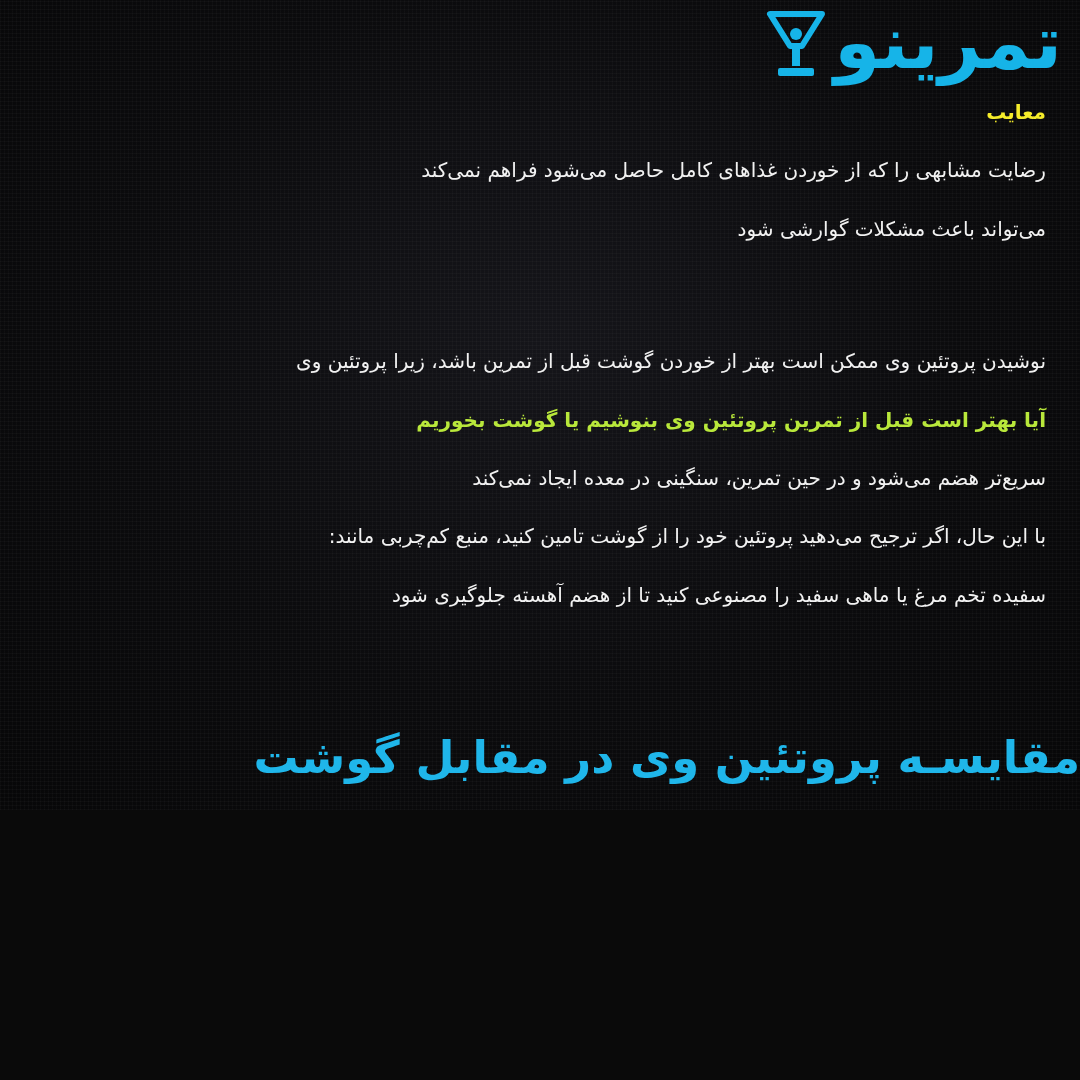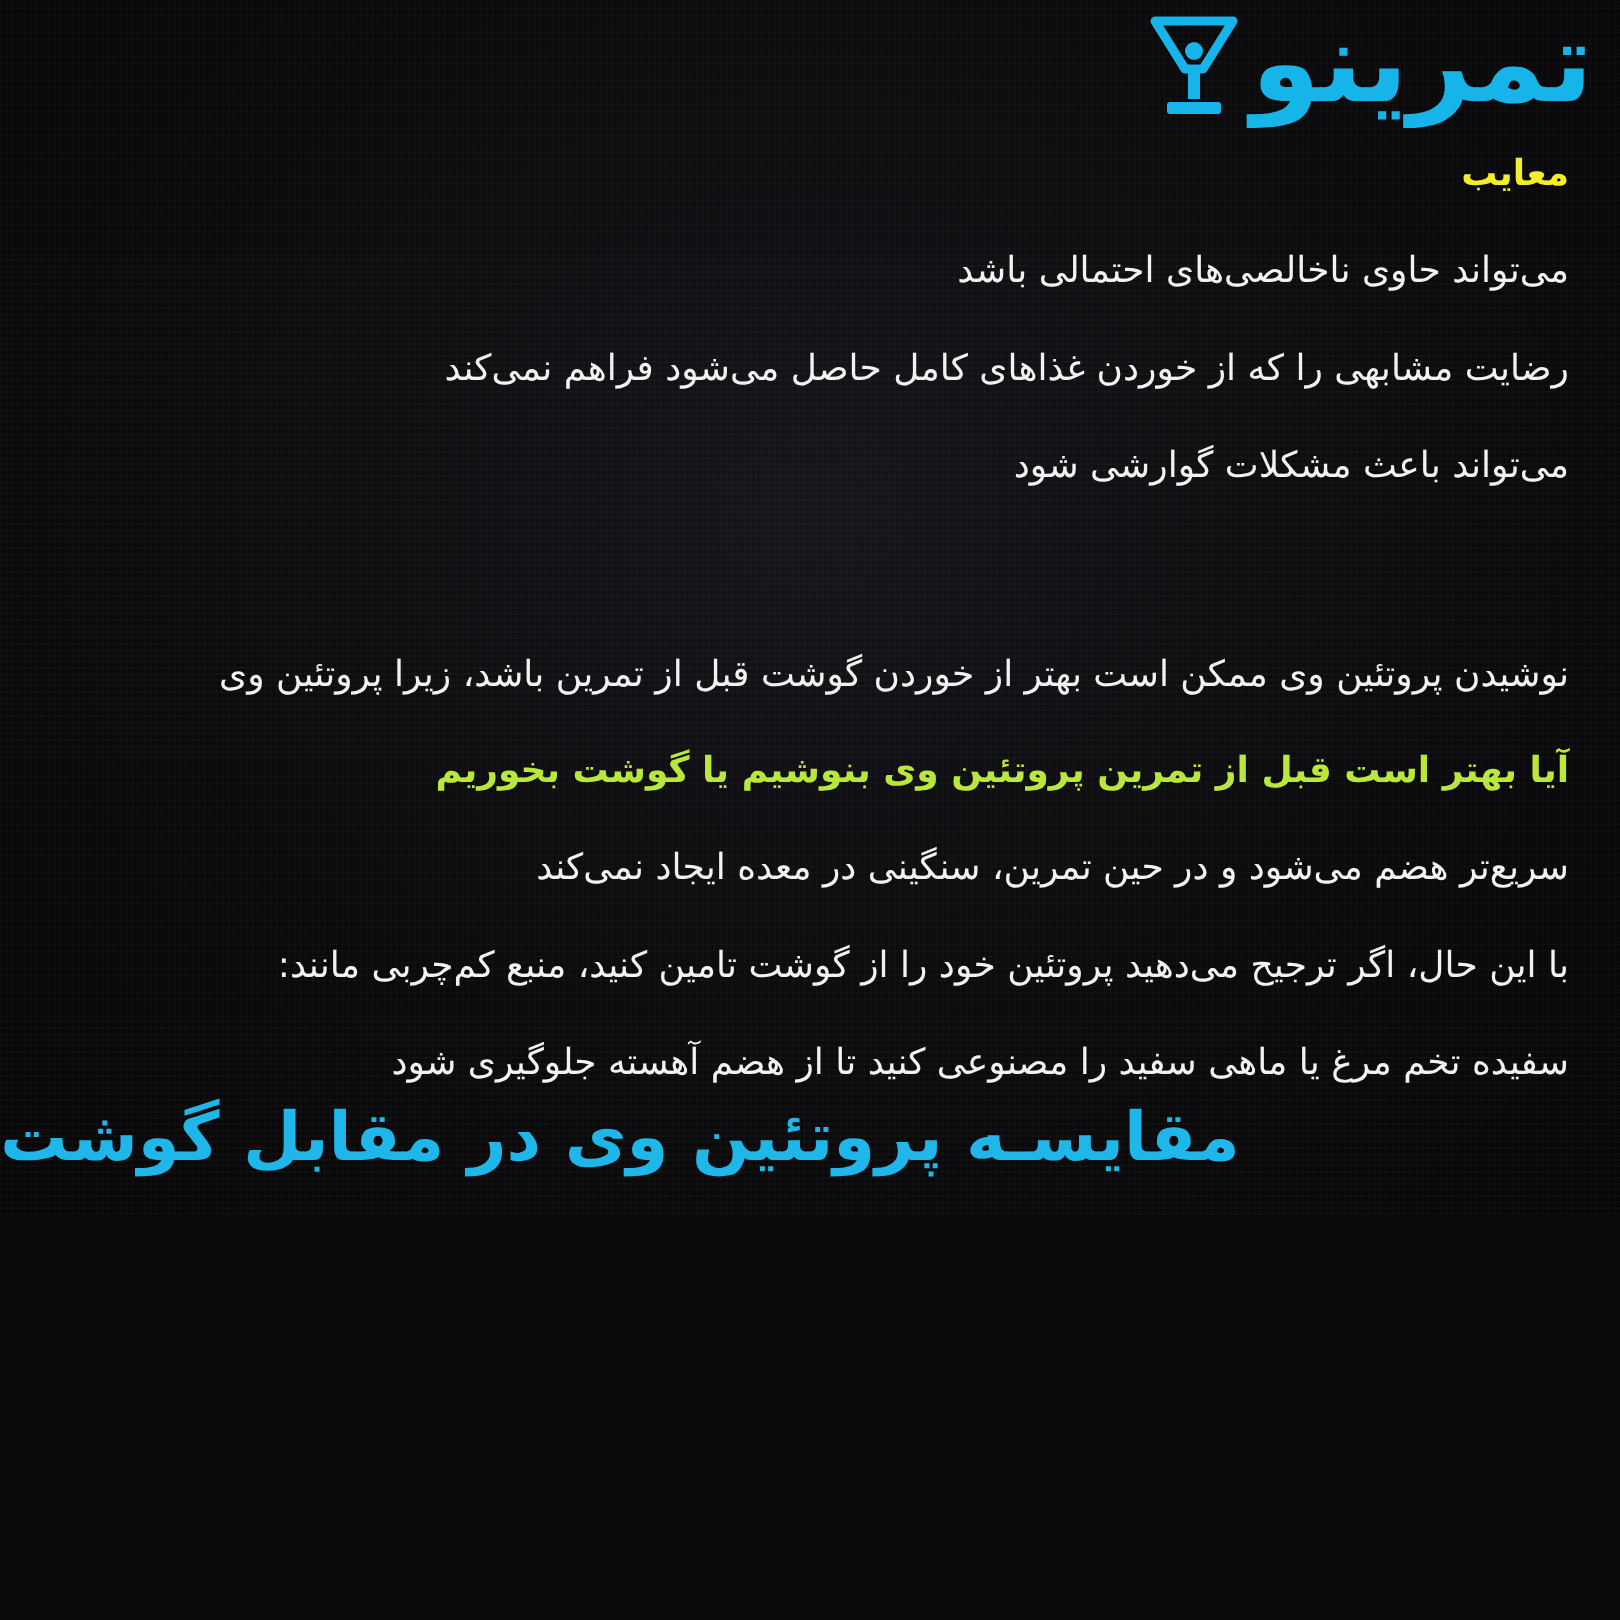--- a/index.html
+++ b/index.html
@@ -46,21 +46,21 @@
   
   .content {
     position:absolute;
     top:96px;
     right:0; left:0;
     padding:0 34px;
     text-align:right;
   }
   .line {
     color:#f2f2f2;
-    font-size:24px;
+    font-size:20px;
     line-height:1.62;
     margin-bottom:26px;
     letter-spacing:0px;
     white-space:nowrap;
     font-family:"DejaVu Sans", sans-serif;
   }
   .line.heading-yellow {
     color:#f5ec2a;
     font-weight:bold;
   }
@@ -68,21 +68,21 @@
     color:#b9e83b;
     font-weight:bold;
   }
   .spacer { height:74px; }
 
   
   .footer-title {
     position:absolute;
     bottom:26px;
     left:0; right:0;
-    text-align:left;
+    text-align:right;
     color:#1fb6ea;
     font-size:45px;
     font-weight:bold;
     letter-spacing:-1px;
     font-family:"DejaVu Sans", sans-serif;
     white-space:nowrap;
   }
 </style>
 </head>
 <body>
@@ -98,21 +98,20 @@
         <rect x="28" y="38" width="8" height="20" fill="#16b4e8"></rect>
         <rect x="14" y="60" width="36" height="8" rx="2" fill="#16b4e8"></rect>
       </svg>
     </div>
   </div>
 
   <div class="content">
 
     <div class="line heading-yellow">معایب</div>
 
-    <div class="line">می‌تواند حاوی ناخالصی‌های احتمالی باشد</div>
     <div class="line">رضایت مشابهی را که از خوردن غذاهای کامل حاصل می‌شود فراهم نمی‌کند</div>
     <div class="line">می‌تواند باعث مشکلات گوارشی شود</div>
 
     <div class="spacer"></div>
 
     <div class="line">نوشیدن پروتئین وی ممکن است بهتر از خوردن گوشت قبل از تمرین باشد، زیرا پروتئین وی</div>
 
     <div class="line heading-green">آیا بهتر است قبل از تمرین پروتئین وی بنوشیم یا گوشت بخوریم</div>
     <div class="line">سریع‌تر هضم می‌شود و در حین تمرین، سنگینی در معده ایجاد نمی‌کند</div>
     <div class="line">با این حال، اگر ترجیح می‌دهید پروتئین خود را از گوشت تامین کنید، منبع کم‌چربی مانند:</div>

